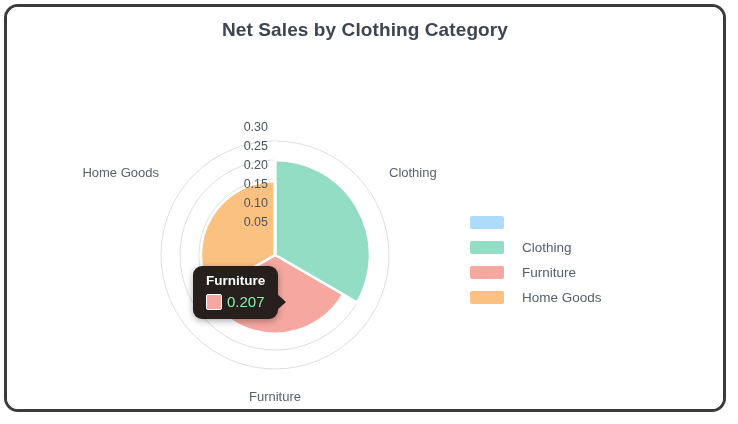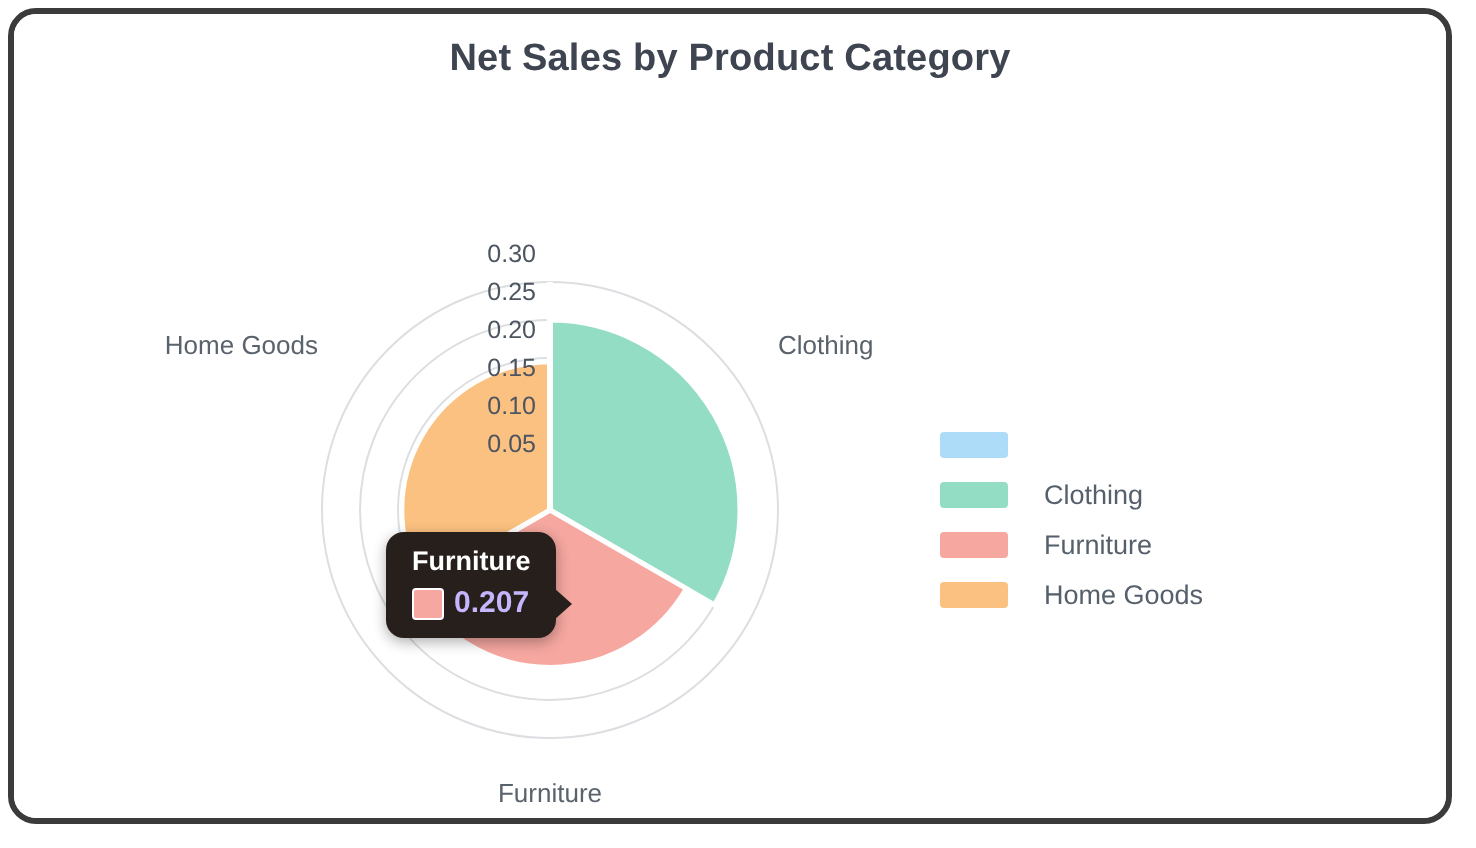--- a/index.html
+++ b/index.html
@@ -124,41 +124,41 @@
   }
   #tooltip-swatch {
     width: 14px;
     height: 14px;
     border: 1.5px solid #ffffff;
     border-radius: 2px;
     margin-right: 5px;
     flex: 0 0 auto;
   }
   #tooltip-value {
-    color: #c4b5fd;
+    color: #86efac;
     font-size: 15px;
-    font-weight: 700;
+    font-weight: 400;
   }
 
   .axis-tick-label {
     font-size: 12.5px;
     fill: #4d5560;
   }
   .axis-cat-label {
     font-size: 13px;
     fill: #5a626c;
   }
 </style>
 </head>
 <body>
 
 <div id="frame">
   <div id="chart-card">
 
-    <div id="chart-title">Net Sales by Product Category</div>
+    <div id="chart-title">Net Sales by Clothing Category</div>
 
     <svg id="polar-area" viewBox="0 0 470 404">
 
       <g>
         <circle cx="268" cy="248" r="114" fill="none" stroke="#dcdee1" stroke-width="1"></circle>
         <circle cx="268" cy="248" r="95" fill="none" stroke="#dcdee1" stroke-width="1"></circle>
         <circle cx="268" cy="248" r="76" fill="none" stroke="#dcdee1" stroke-width="1"></circle>
         <circle cx="268" cy="248" r="57" fill="none" stroke="#dcdee1" stroke-width="1"></circle>
         <circle cx="268" cy="248" r="38" fill="none" stroke="#dcdee1" stroke-width="1"></circle>
         <circle cx="268" cy="248" r="19" fill="none" stroke="#dcdee1" stroke-width="1"></circle>

